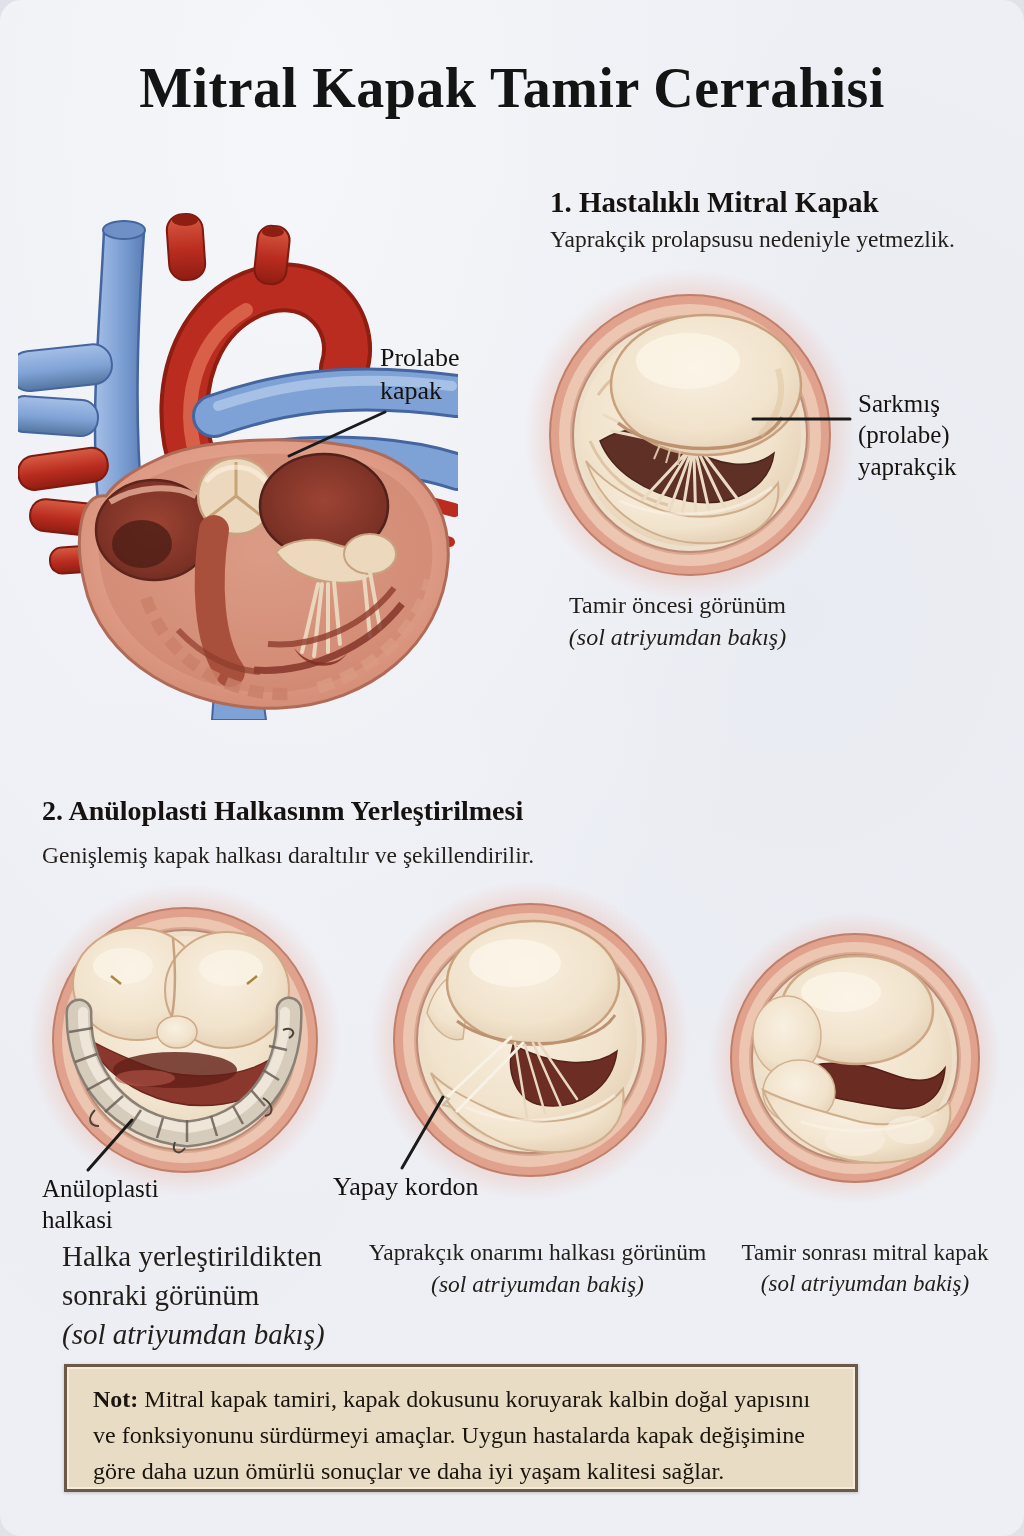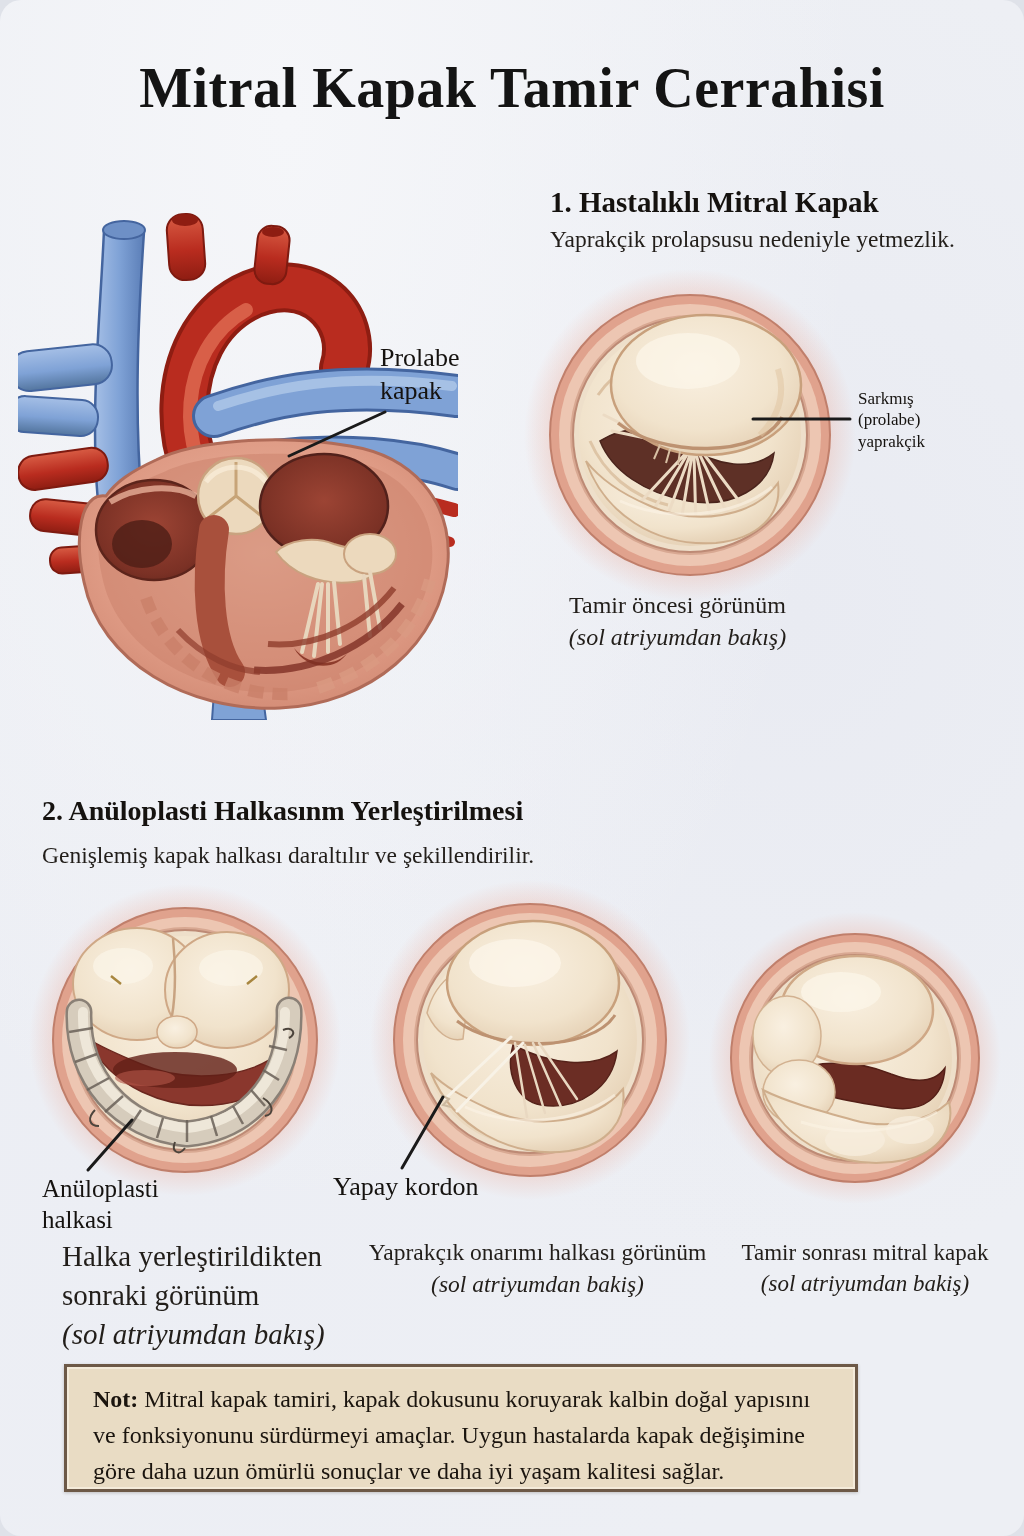--- a/index.html
+++ b/index.html
@@ -159,21 +159,21 @@
     <path d="M168,186 L112,246 M168,188 L128,254 M170,190 L144,260 M172,190 L160,263 M174,190 L176,262 M176,188 L192,258 M178,186 L208,250 M180,184 L222,240 M120,168 L84,150 M130,174 L92,166" stroke="#ecdbc4" stroke-width="3" fill="none" stroke-linecap="round"></path>
     <path d="M66,196 C84,248 134,282 196,278 C238,274 262,250 258,218 C234,252 176,262 128,240 C100,228 80,214 66,196 Z" fill="url(#vLeaf)" stroke="#cfae8c" stroke-width="2"></path>
     <path d="M100,236 C150,258 214,252 252,222" fill="none" stroke="#fbf4e6" stroke-width="3" opacity=".6"></path>
     <ellipse cx="186" cy="120" rx="95" ry="70" fill="url(#vLeaf)" stroke="#c8a07c" stroke-width="2.5"></ellipse>
     <path d="M98,158 C140,192 240,194 262,152" fill="none" stroke="#bd9271" stroke-width="3.5"></path>
     <ellipse cx="168" cy="96" rx="52" ry="28" fill="#fcf6ea" opacity=".7"></ellipse>
     <path d="M240,170 C258,152 266,130 258,104" fill="none" stroke="#dfc3a0" stroke-width="6" opacity=".5"></path>
     <path d="M150,184 L146,198 M160,186 L158,200 M140,180 L134,194" stroke="#d8c0a4" stroke-width="2"></path>
   </svg>
 
-  <div class="abs lbl" style="left:858px;top:388px;font-size:17px;">
+  <div class="abs lbl" style="left:858px;top:388px;font-size:25px;">
     <div>Sarkmış</div>
     <div>(prolabe)</div>
     <div>yaprakçik</div>
   </div>
 
   <div class="abs caption center" style="left:520px;top:589px;width:315px;">
     <div>Tamir öncesi görünüm</div>
     <div class="it">(sol atriyumdan bakış)</div>
   </div>
 

